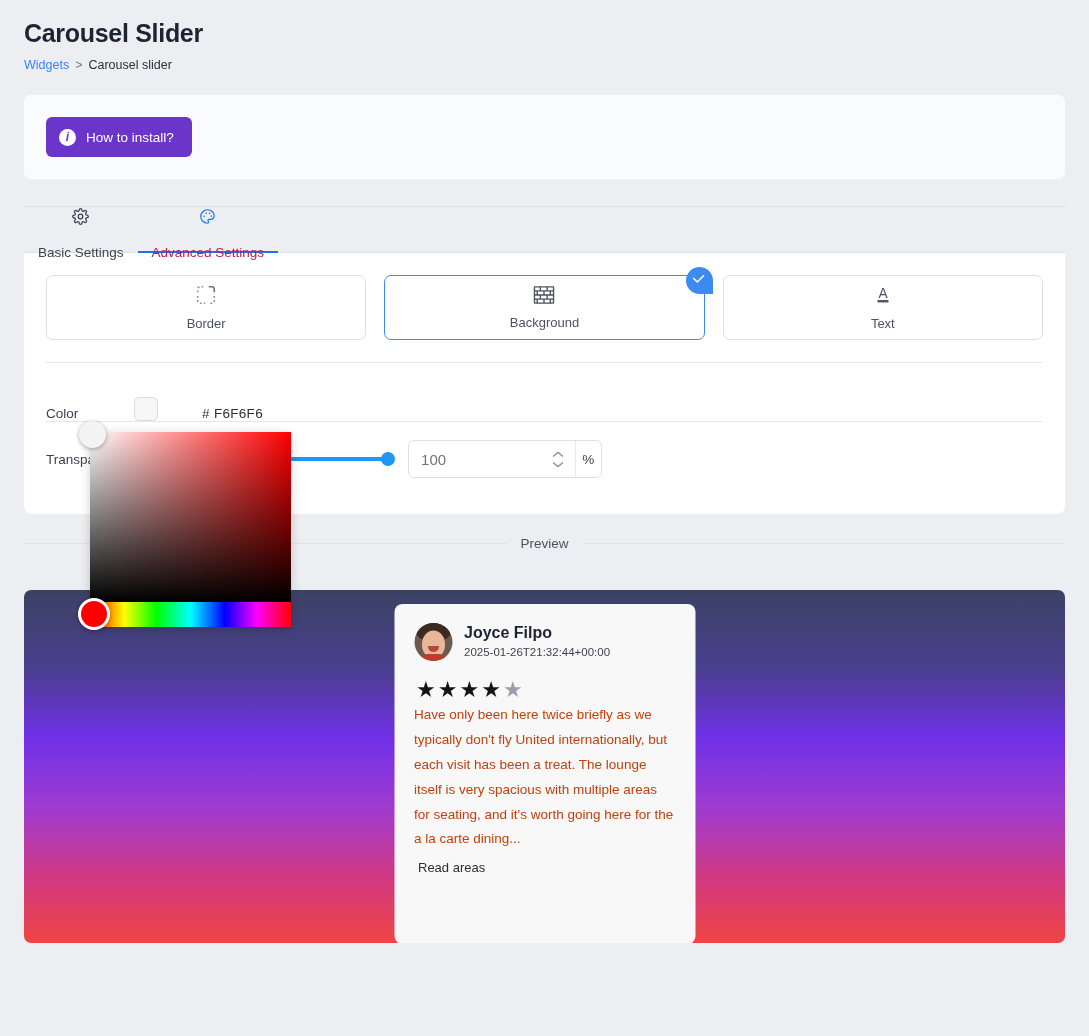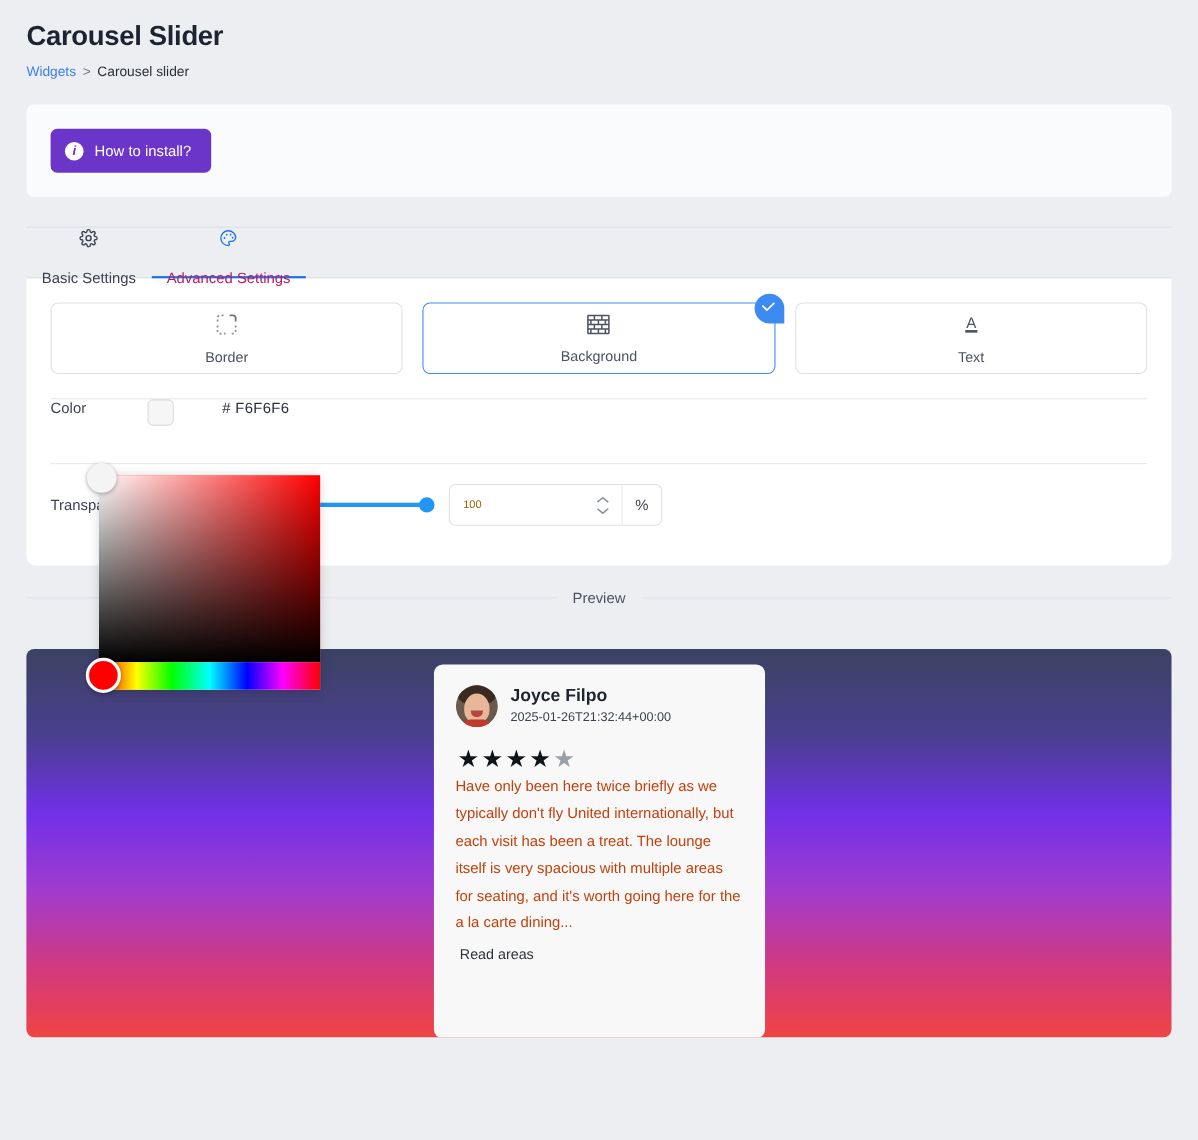--- a/index.html
+++ b/index.html
@@ -125,21 +125,21 @@
     width: 27px; height: 27px;
     background: #3d8bf2;
     border-radius: 50% 50% 0 50%;
     display: flex; align-items: center; justify-content: center;
   }
   .check-badge svg { margin: -2px 0 0 -1px; }
 
   .panel-rule { height: 1px; background: #e6e8ec; margin: 22px 0 0 0; }
 
   .field-row {
-    display: flex; align-items: flex-start;
+    display: flex; align-items: flex-end;
     height: 58px;
     gap: 36px;
   }
   .field-label { font-size: 13.5px; color: #3c4250; width: 48px; flex: 0 0 auto; }
   .swatch {
     width: 24px; height: 24px;
     background: #f6f6f6;
     border: 1px solid #d9dce2;
     border-radius: 5px;
     margin-left: 4px;
@@ -178,21 +178,21 @@
     border: 1px solid #dde0e6;
     border-radius: 6px;
     display: flex; align-items: center;
     overflow: hidden;
     background: #fff;
     flex: 0 0 auto;
   }
   .num-input {
     flex: 1 1 auto;
     border: none; outline: none;
-    font-size: 10px; color: #a16207;
+    font-size: 15px; color: #737373;
     padding: 0 12px;
     font-family: "Liberation Sans", sans-serif;
     background: transparent;
     min-width: 0;
   }
   .spinner { display: flex; flex-direction: column; gap: 3px; padding-right: 10px; cursor: pointer; }
   .num-suffix {
     width: 44px; height: 100%;
     border-left: 1px solid #e6e8ec;
     display: flex; align-items: center; justify-content: center;

